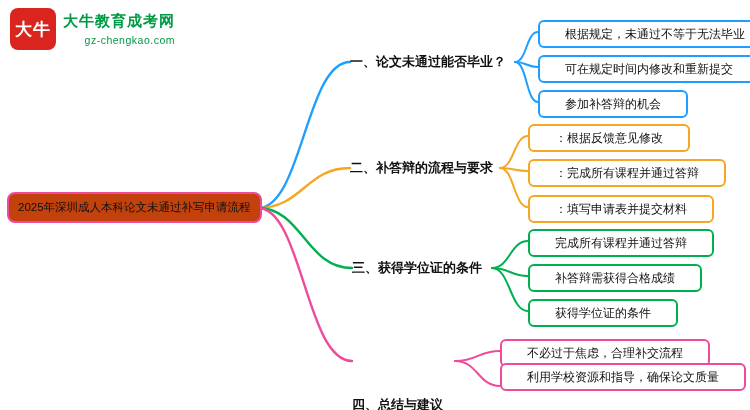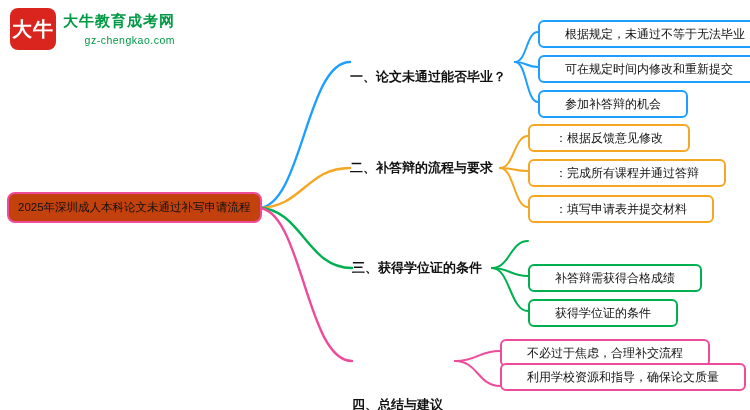--- a/index.html
+++ b/index.html
@@ -16,34 +16,34 @@
   .edge.sub{stroke-width:2px;}
   .e1{stroke:var(--b1);} .e2{stroke:var(--b2);} .e3{stroke:var(--b3);} .e4{stroke:var(--b4);}
 
   .node,.branch,.leaf{position:absolute;z-index:2;white-space:nowrap;}
   .node.root{
     left:7px;top:192px;
     border:2px solid var(--rootc);border-radius:8px;background:#c2410c;
     padding:6px 9px;font-size:11.5px;line-height:15px;color:#111;
   }
   .branch{font-size:13px;font-weight:700;color:#111;line-height:20px;background:transparent;}
-  .b1{left:350px;top:68px;font-family:Liberation Mono, monospace;} .b2{left:350px;top:158px;} .b3{left:352px;top:258px;} .b4{left:352px;top:351px;margin-top:44px;}
+  .b1{left:350px;top:52px;} .b2{left:350px;top:158px;} .b3{left:352px;top:258px;} .b4{left:352px;top:351px;margin-top:44px;}
 
   .leaf{
     border:2px solid #999;border-radius:6px;background:#fff;
     padding:4px 25px;font-size:12px;line-height:16px;color:#111;
   }
   .leaf.c1{border-color:var(--b1);} .leaf.c2{border-color:var(--b2);}
   .leaf.c3{border-color:var(--b3);} .leaf.c4{border-color:var(--b4);}
 
   .logo{position:absolute;left:10px;top:8px;display:flex;gap:7px;align-items:center;z-index:3;}
   .logo-badge{
     width:46px;height:42px;background:var(--logoRed);border-radius:8px;
     color:#fff;display:flex;align-items:center;justify-content:center;
-    font-weight:700;font-size:20px;letter-spacing:1px;
+    font-weight:700;font-size:17px;letter-spacing:1px;
   }
   .logo-name{color:var(--logoGreen);font-weight:800;font-size:15px;letter-spacing:1px;line-height:18px;}
   .logo-url{color:var(--logoGreen);font-size:10.5px;text-align:right;margin-top:4px;letter-spacing:.5px;}
 </style>
 </head>
 <body>
 
 <div class="stage">
 
   <svg class="edges" viewBox="0 0 750 410" aria-hidden="true">
@@ -86,19 +86,20 @@
   <div class="branch b4">四、总结与建议</div>
 
   <div class="leaf c1" style="left:538px;top:20px">根据规定，未通过不等于无法毕业</div>
   <div class="leaf c1" style="left:538px;top:55px">可在规定时间内修改和重新提交</div>
   <div class="leaf c1" style="left:538px;top:90px">参加补答辩的机会</div>
 
   <div class="leaf c2" style="left:528px;top:124px">：根据反馈意见修改</div>
   <div class="leaf c2" style="left:528px;top:159px">：完成所有课程并通过答辩</div>
   <div class="leaf c2" style="left:528px;top:195px">：填写申请表并提交材料</div>
 
+  <div class="leaf c3" style="left:528px;top:229px">完成所有课程并通过答辩</div>
   <div class="leaf c3" style="left:528px;top:264px">补答辩需获得合格成绩</div>
   <div class="leaf c3" style="left:528px;top:299px">获得学位证的条件</div>
 
   <div class="leaf c4" style="left:500px;top:339px">不必过于焦虑，合理补交流程</div>
   <div class="leaf c4" style="left:500px;top:363px">利用学校资源和指导，确保论文质量</div>
 
 </div>
 
 </body></html>

